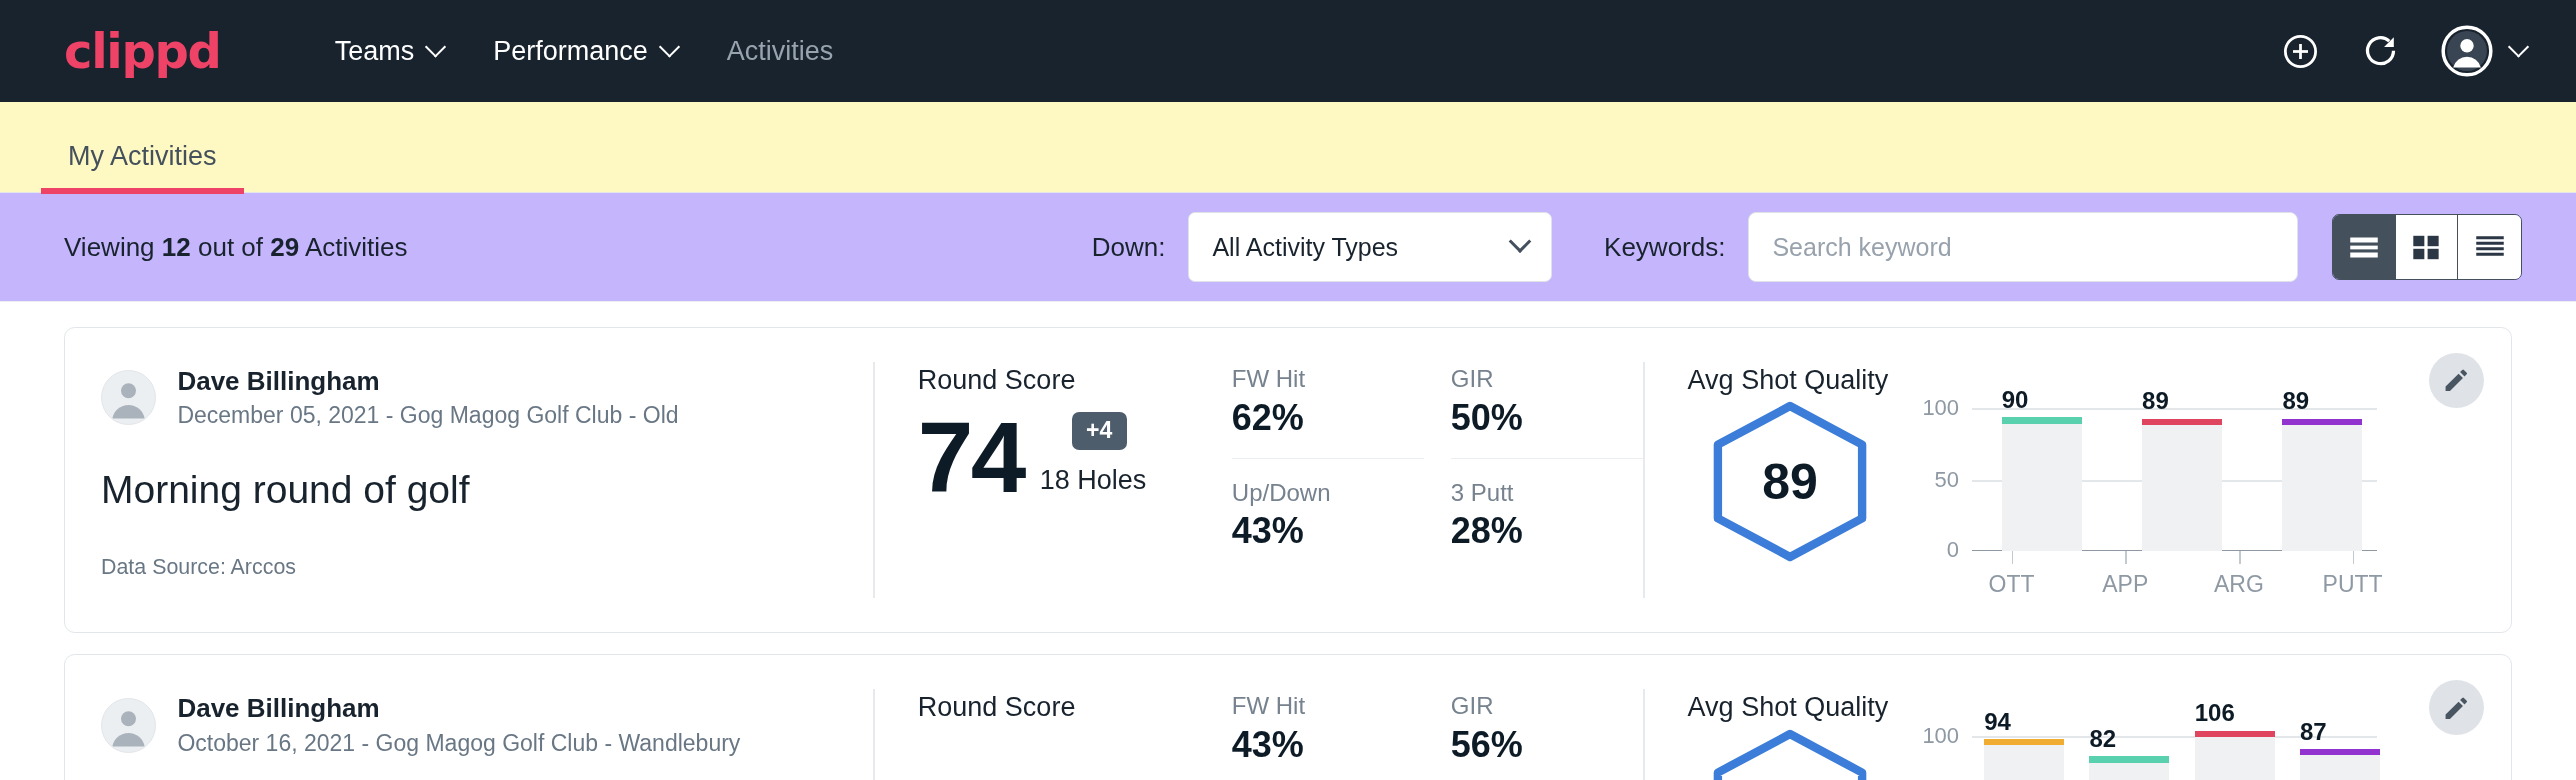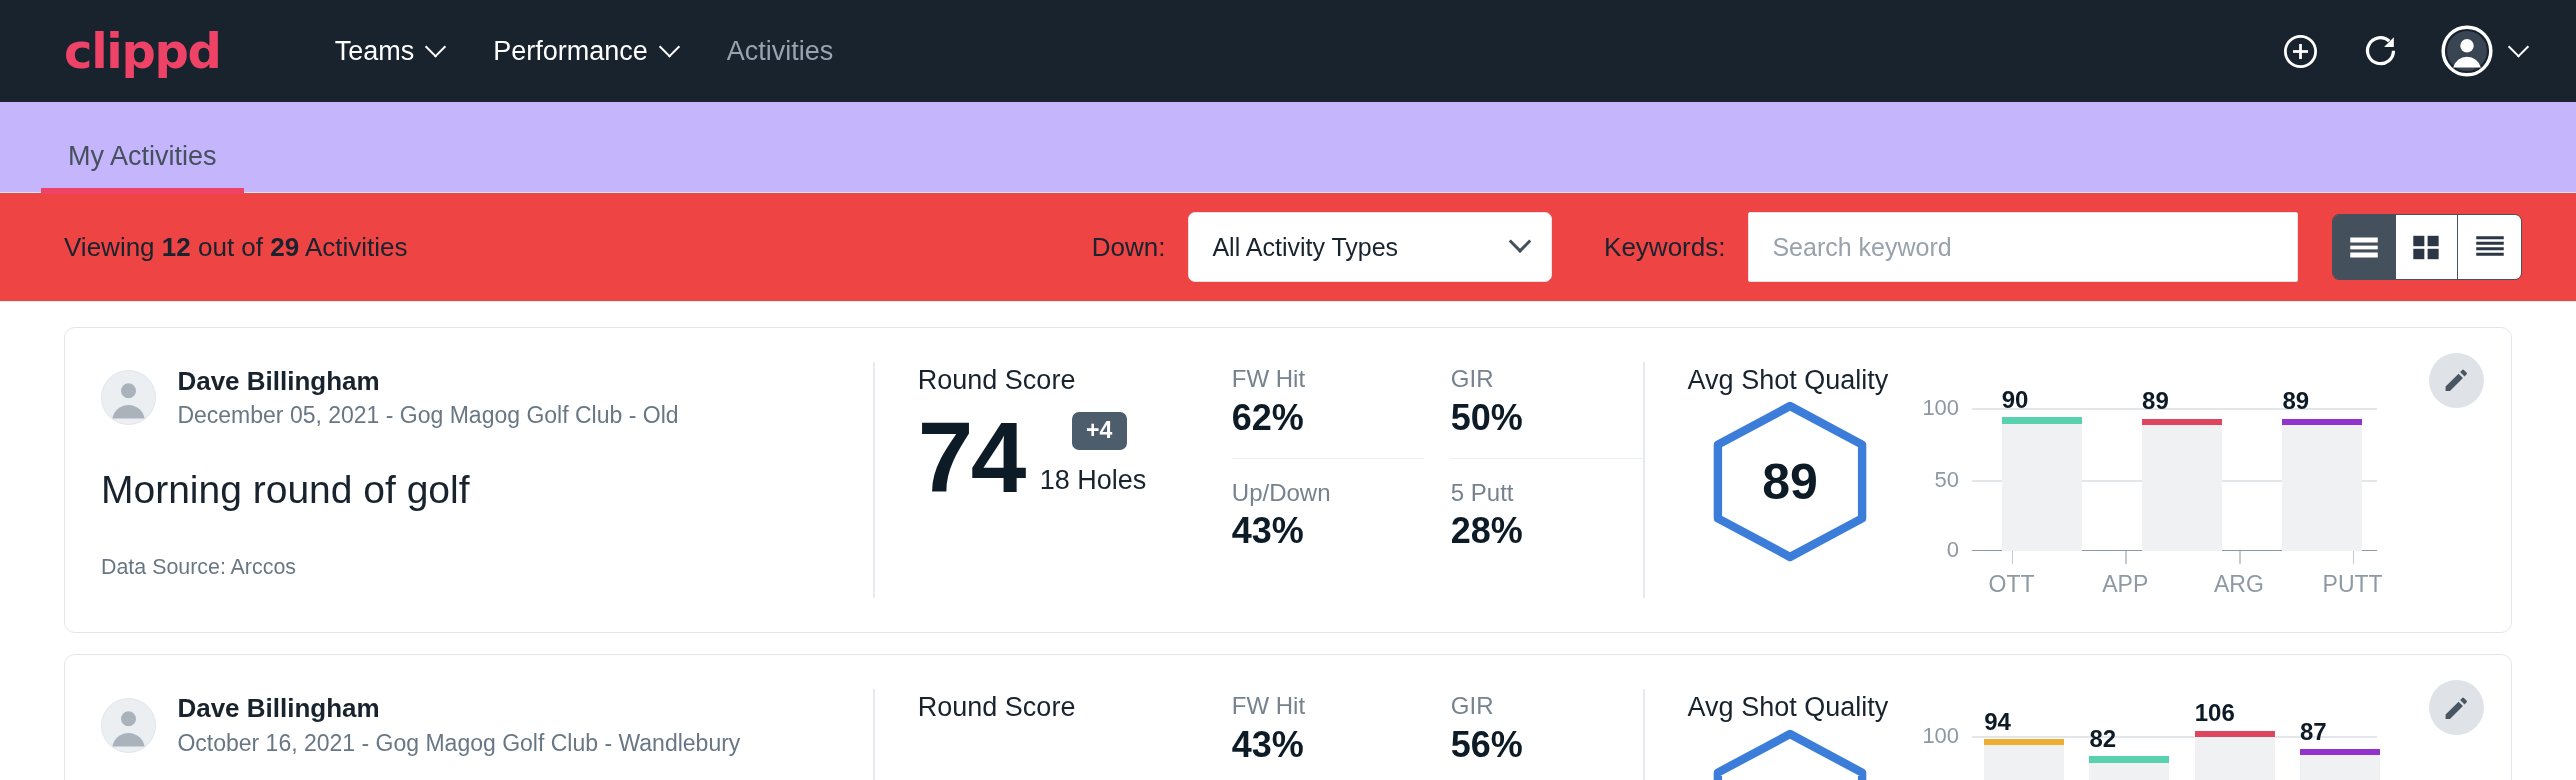--- a/index.html
+++ b/index.html
@@ -49,21 +49,21 @@
     transform: translateY(-4.5px) rotate(45deg);
   }
   .nav-spacer { flex: 1; }
   .navicons { display: flex; align-items: center; gap: 41px; }
   .icon-btn { cursor: pointer; display: flex; align-items: center; justify-content: center; }
   .avatar-wrap { display: flex; align-items: center; gap: 18px; cursor: pointer; }
 
   
   .tabstrip {
     height: 91px;
-    background: #c4b5fd;
+    background: #fef9c3;
     border-bottom: 1.8px solid #e4e7ea;
     display: flex;
     align-items: flex-end;
     padding-left: 41px;
   }
   .tab {
     font-size: 27px;
     color: #44505c;
     padding: 0 27px 19.6px 27px;
     cursor: pointer;
@@ -73,21 +73,21 @@
     content: "";
     position: absolute;
     left: 0; right: 0; bottom: -1.8px;
     height: 5.4px;
     background: #ee4266;
   }
 
   
   .filterbar {
     height: 109px;
-    background: #ef4444;
+    background: #c4b5fd;
     display: flex;
     align-items: center;
     padding: 0 54px 0 64px;
     border-bottom: 0.9px solid #eceff2;
   }
   .viewing {
     font-size: 26px;
     color: #18232e;
     white-space: nowrap;
   }
@@ -117,21 +117,21 @@
     border-bottom: 3.6px solid #44505c;
     transform: translateY(-5.4px) rotate(45deg);
   }
   .kw-label { margin-left: 52px; }
   .search {
     margin-left: 23px;
     width: 607px;
     height: 70px;
     background: #ffffff;
     border: 1.8px solid #dfe3e8;
-    border-radius: 2px;
+    border-radius: 8px;
     display: flex;
     align-items: center;
     padding: 0 23px;
   }
   .search input {
     border: 0; outline: 0;
     font-family: "Liberation Sans", sans-serif;
     font-size: 25px;
     color: #18232e;
     width: 100%;
@@ -499,21 +499,21 @@
       </div>
       <div class="stat brd">
         <div class="stat-lbl">GIR</div>
         <div class="stat-val">50%</div>
       </div>
       <div class="stat">
         <div class="stat-lbl">Up/Down</div>
         <div class="stat-val">43%</div>
       </div>
       <div class="stat">
-        <div class="stat-lbl">5 Putt</div>
+        <div class="stat-lbl">3 Putt</div>
         <div class="stat-val">28%</div>
       </div>
     </div>
 
     <div class="vdiv"></div>
 
     <div class="c-quality">
       <div class="sec-title">Avg Shot Quality</div>
       <div class="q-body">
         <div class="hexwrap">

